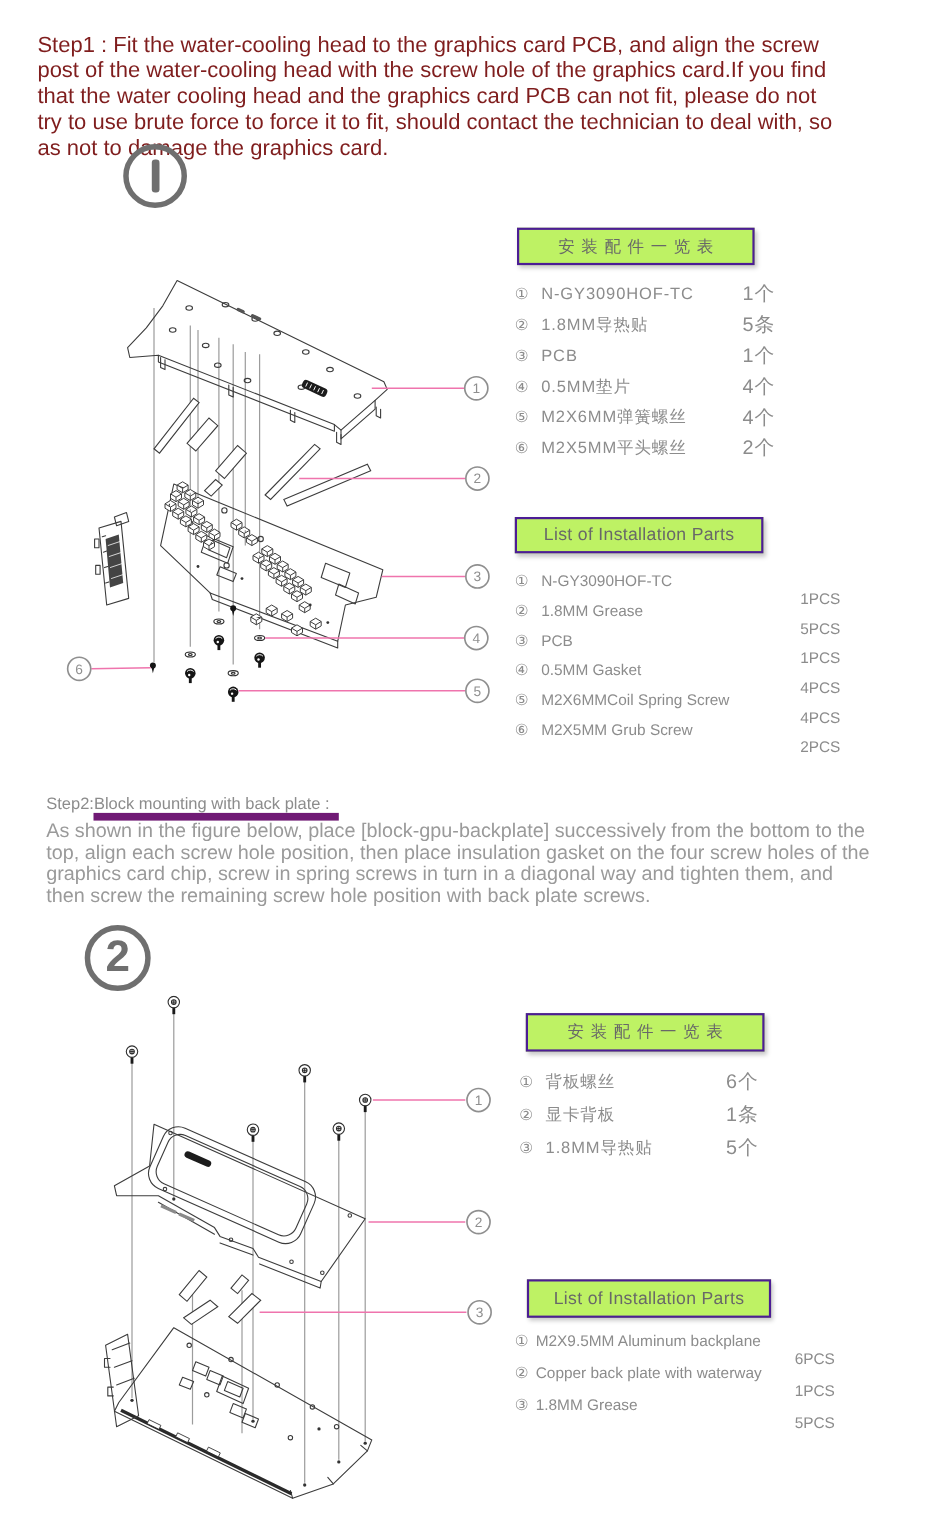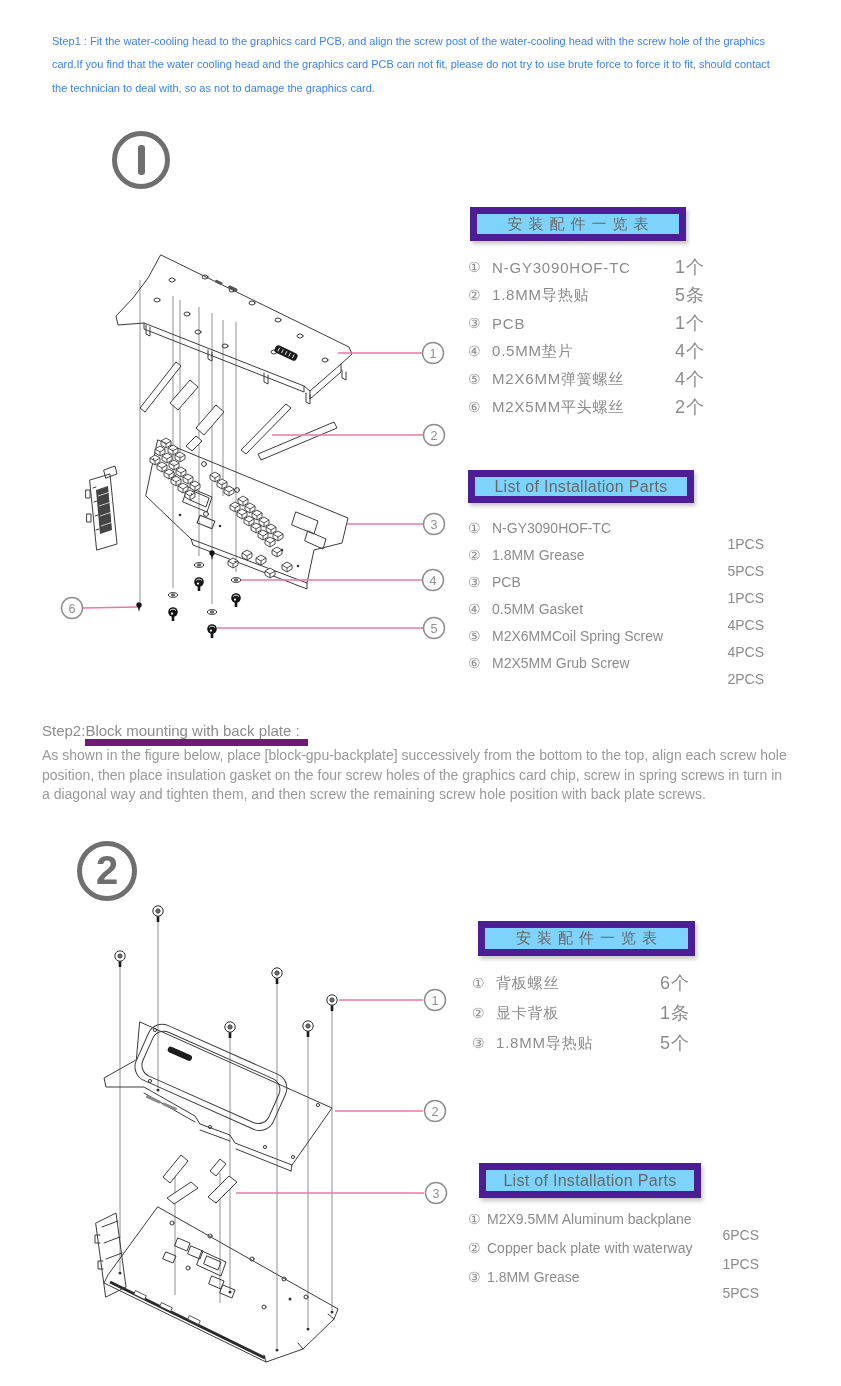--- a/index.html
+++ b/index.html
@@ -1,29 +1,29 @@
 <!DOCTYPE html>
 <html><head>
 <meta charset="utf-8">
 <style>
   html,body{margin:0;padding:0;background:#fff;}
   .page{position:relative;width:841px;height:1386px;background:#fff;overflow:hidden;
         font-family:"Liberation Sans",sans-serif;}
   .abs{position:absolute;}
   .title{left:55px;top:2px;font-size:16.5px;color:#4a4a4a;letter-spacing:.2px;}
-  .para1{left:52px;top:30px;width:724px;font-size:11px;line-height:23.4px;color:#3b82f6;}
+  .para1{left:34px;top:30px;width:724px;font-size:20px;line-height:23.4px;color:#7f1d1d;}
   .step2h{left:42px;top:722px;font-size:15px;color:#8c8c8c;}
   .step2h .ul{border-bottom:7px solid #701a75;padding-right:8px;}
-  .para2{left:42px;top:746px;width:750px;font-size:14px;line-height:19.6px;color:#9a9a9a;}
+  .para2{left:42px;top:746px;width:750px;font-size:18px;line-height:19.6px;color:#9a9a9a;}
   .badge{box-sizing:border-box;width:58px;height:58px;border:5px solid #6f6f6f;border-radius:50%;
          display:flex;align-items:center;justify-content:center;color:#6f6f6f;}
   .badge .bar{width:7px;height:30px;background:#6f6f6f;border-radius:3px;}
   .badge .digit{font-size:40px;font-weight:bold;line-height:1;padding-bottom:3px;}
   .sr{position:absolute;width:1px;height:1px;overflow:hidden;clip:rect(0 0 0 0);white-space:nowrap;}
-  .hdrbox{position:absolute;box-sizing:border-box;background:#7dd3fc;border:7px solid #4c1d95;
+  .hdrbox{position:absolute;box-sizing:border-box;background:#bef264;border:2px solid #4c1d95;
           box-shadow:2px 3px 4px rgba(0,0,0,.22);display:flex;align-items:center;justify-content:center;
           color:#686868;}
   .cnh{font-size:15px;letter-spacing:6px;padding-left:6px;}
   .enh{font-size:16px;letter-spacing:.3px;}
   .tbl{position:absolute;color:#8c8c8c;}
   .trow{display:flex;align-items:center;}
   .tn{width:24px;font-size:14px;flex:none;}
   .en2 .tn{width:19px;}
   .tname{flex:1;white-space:nowrap;}
   .cnt .tname{font-size:15px;letter-spacing:.8px;}

